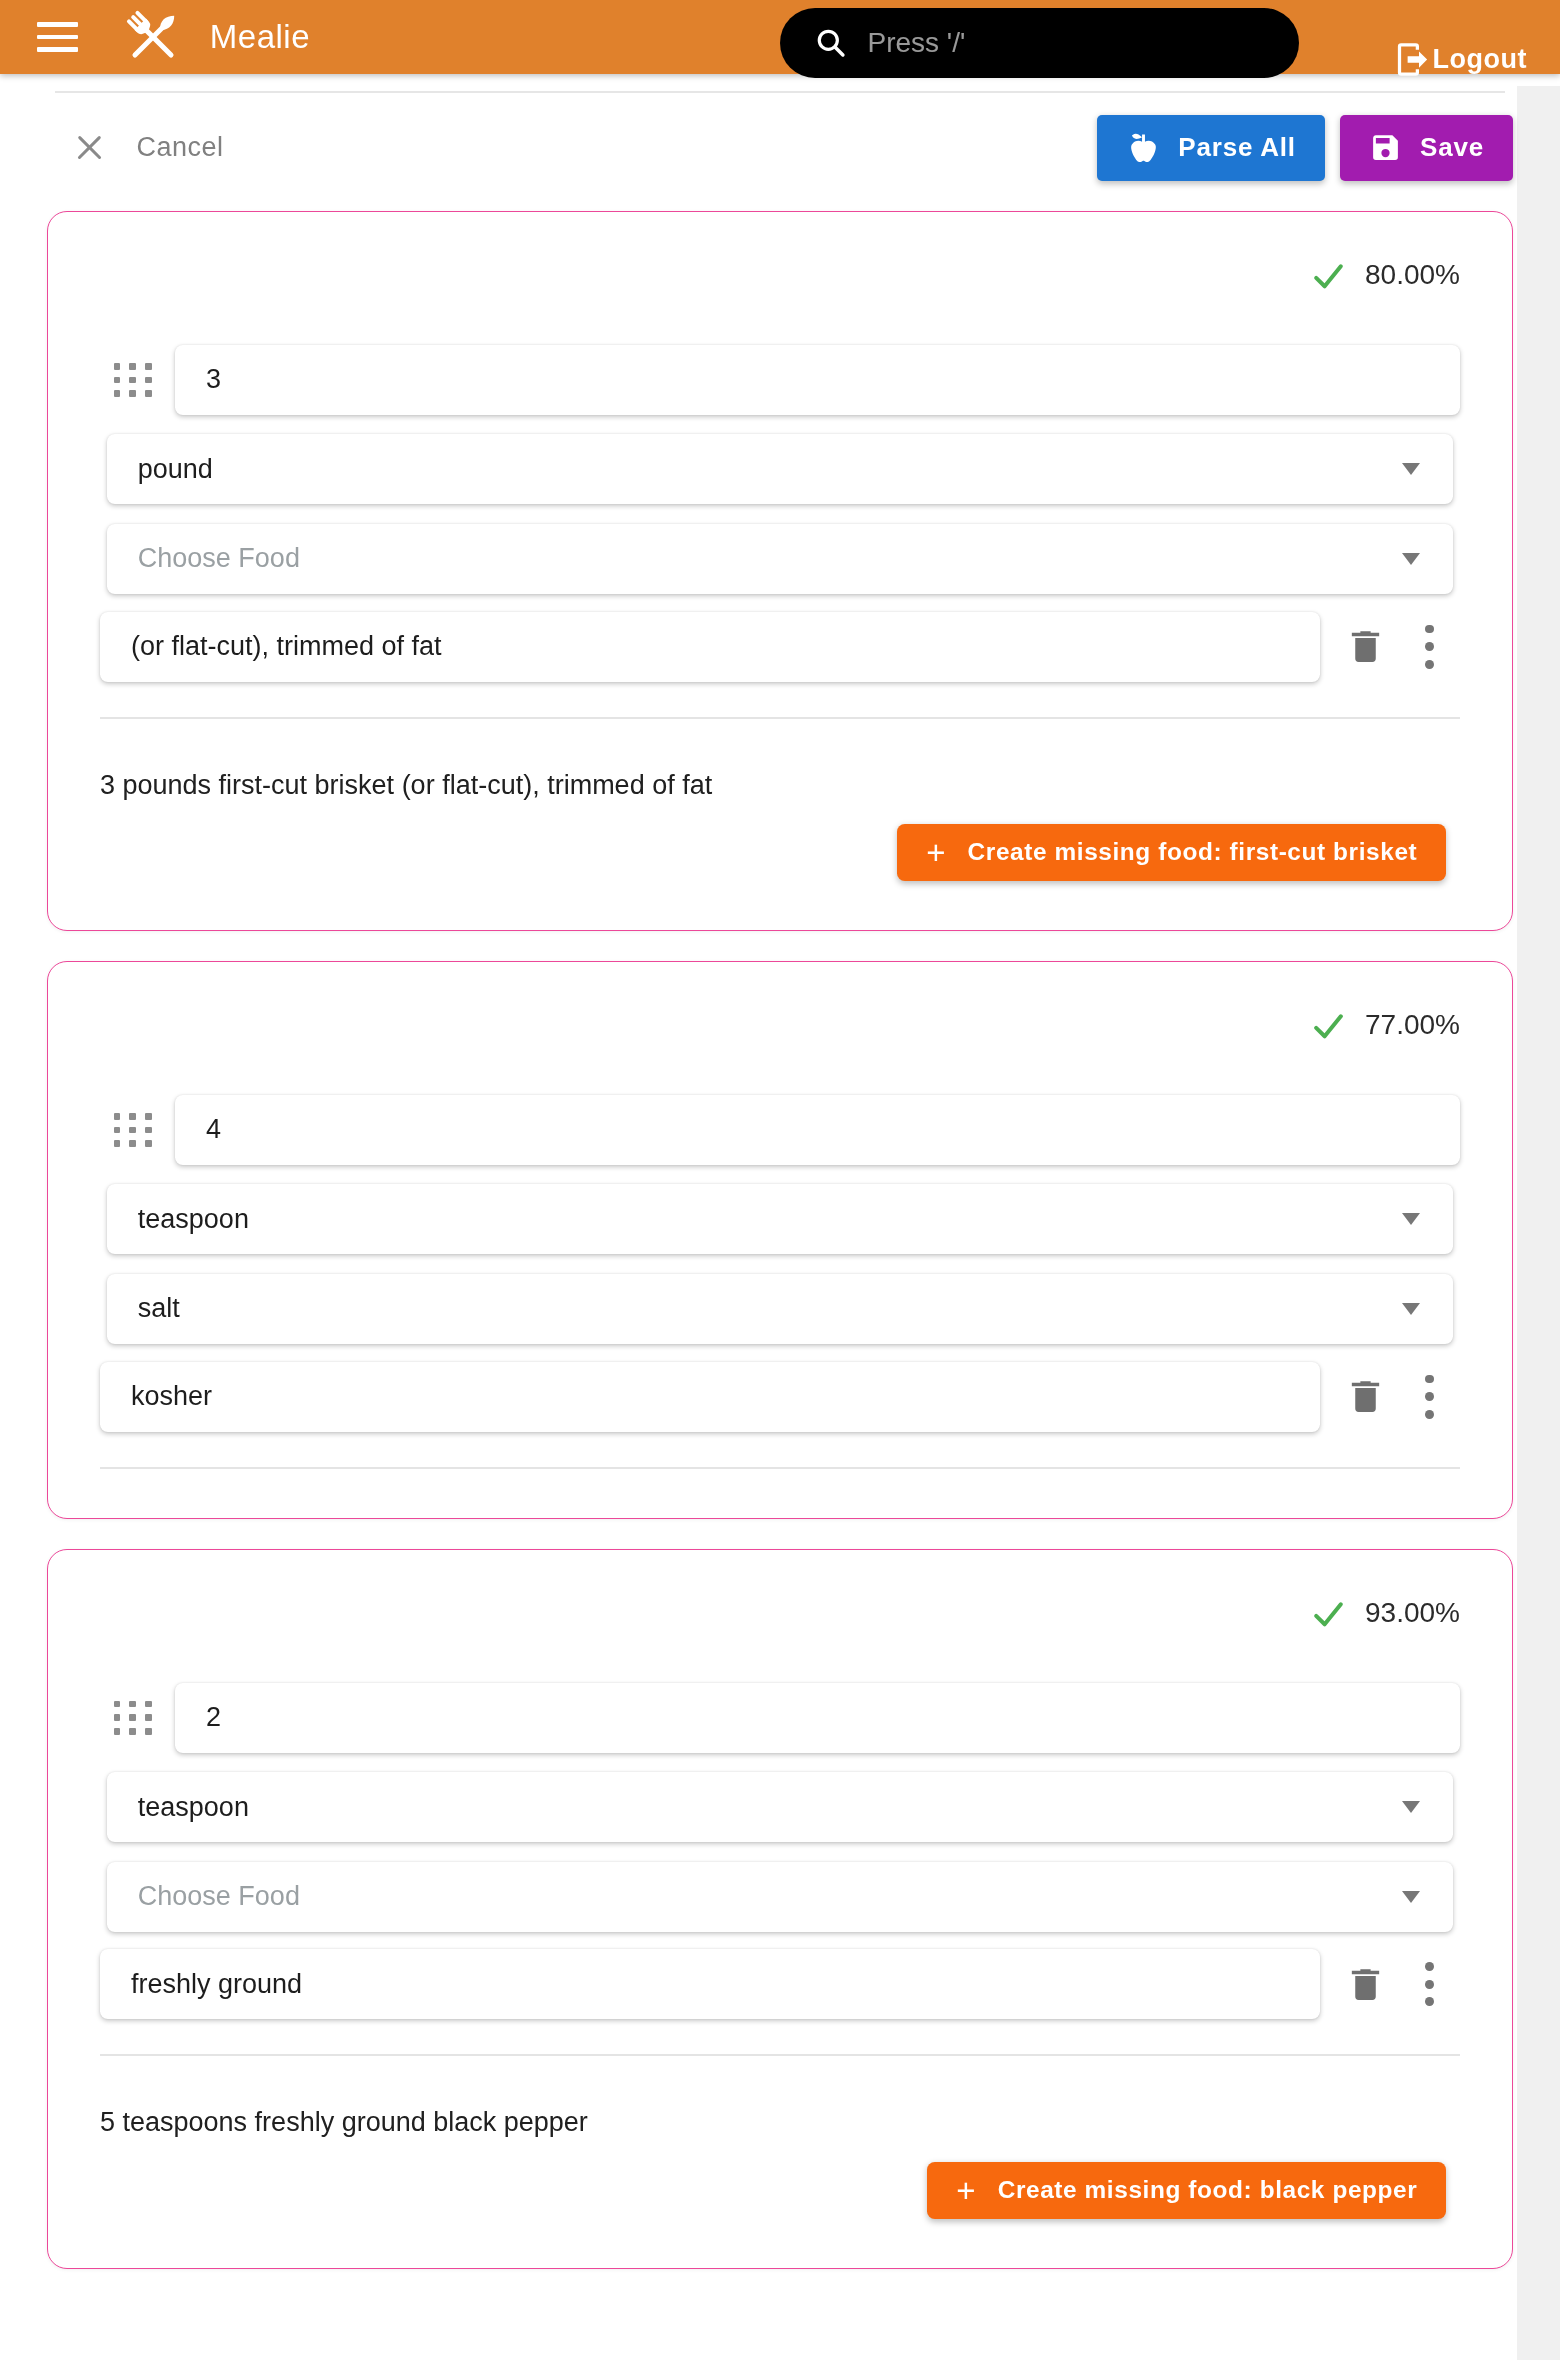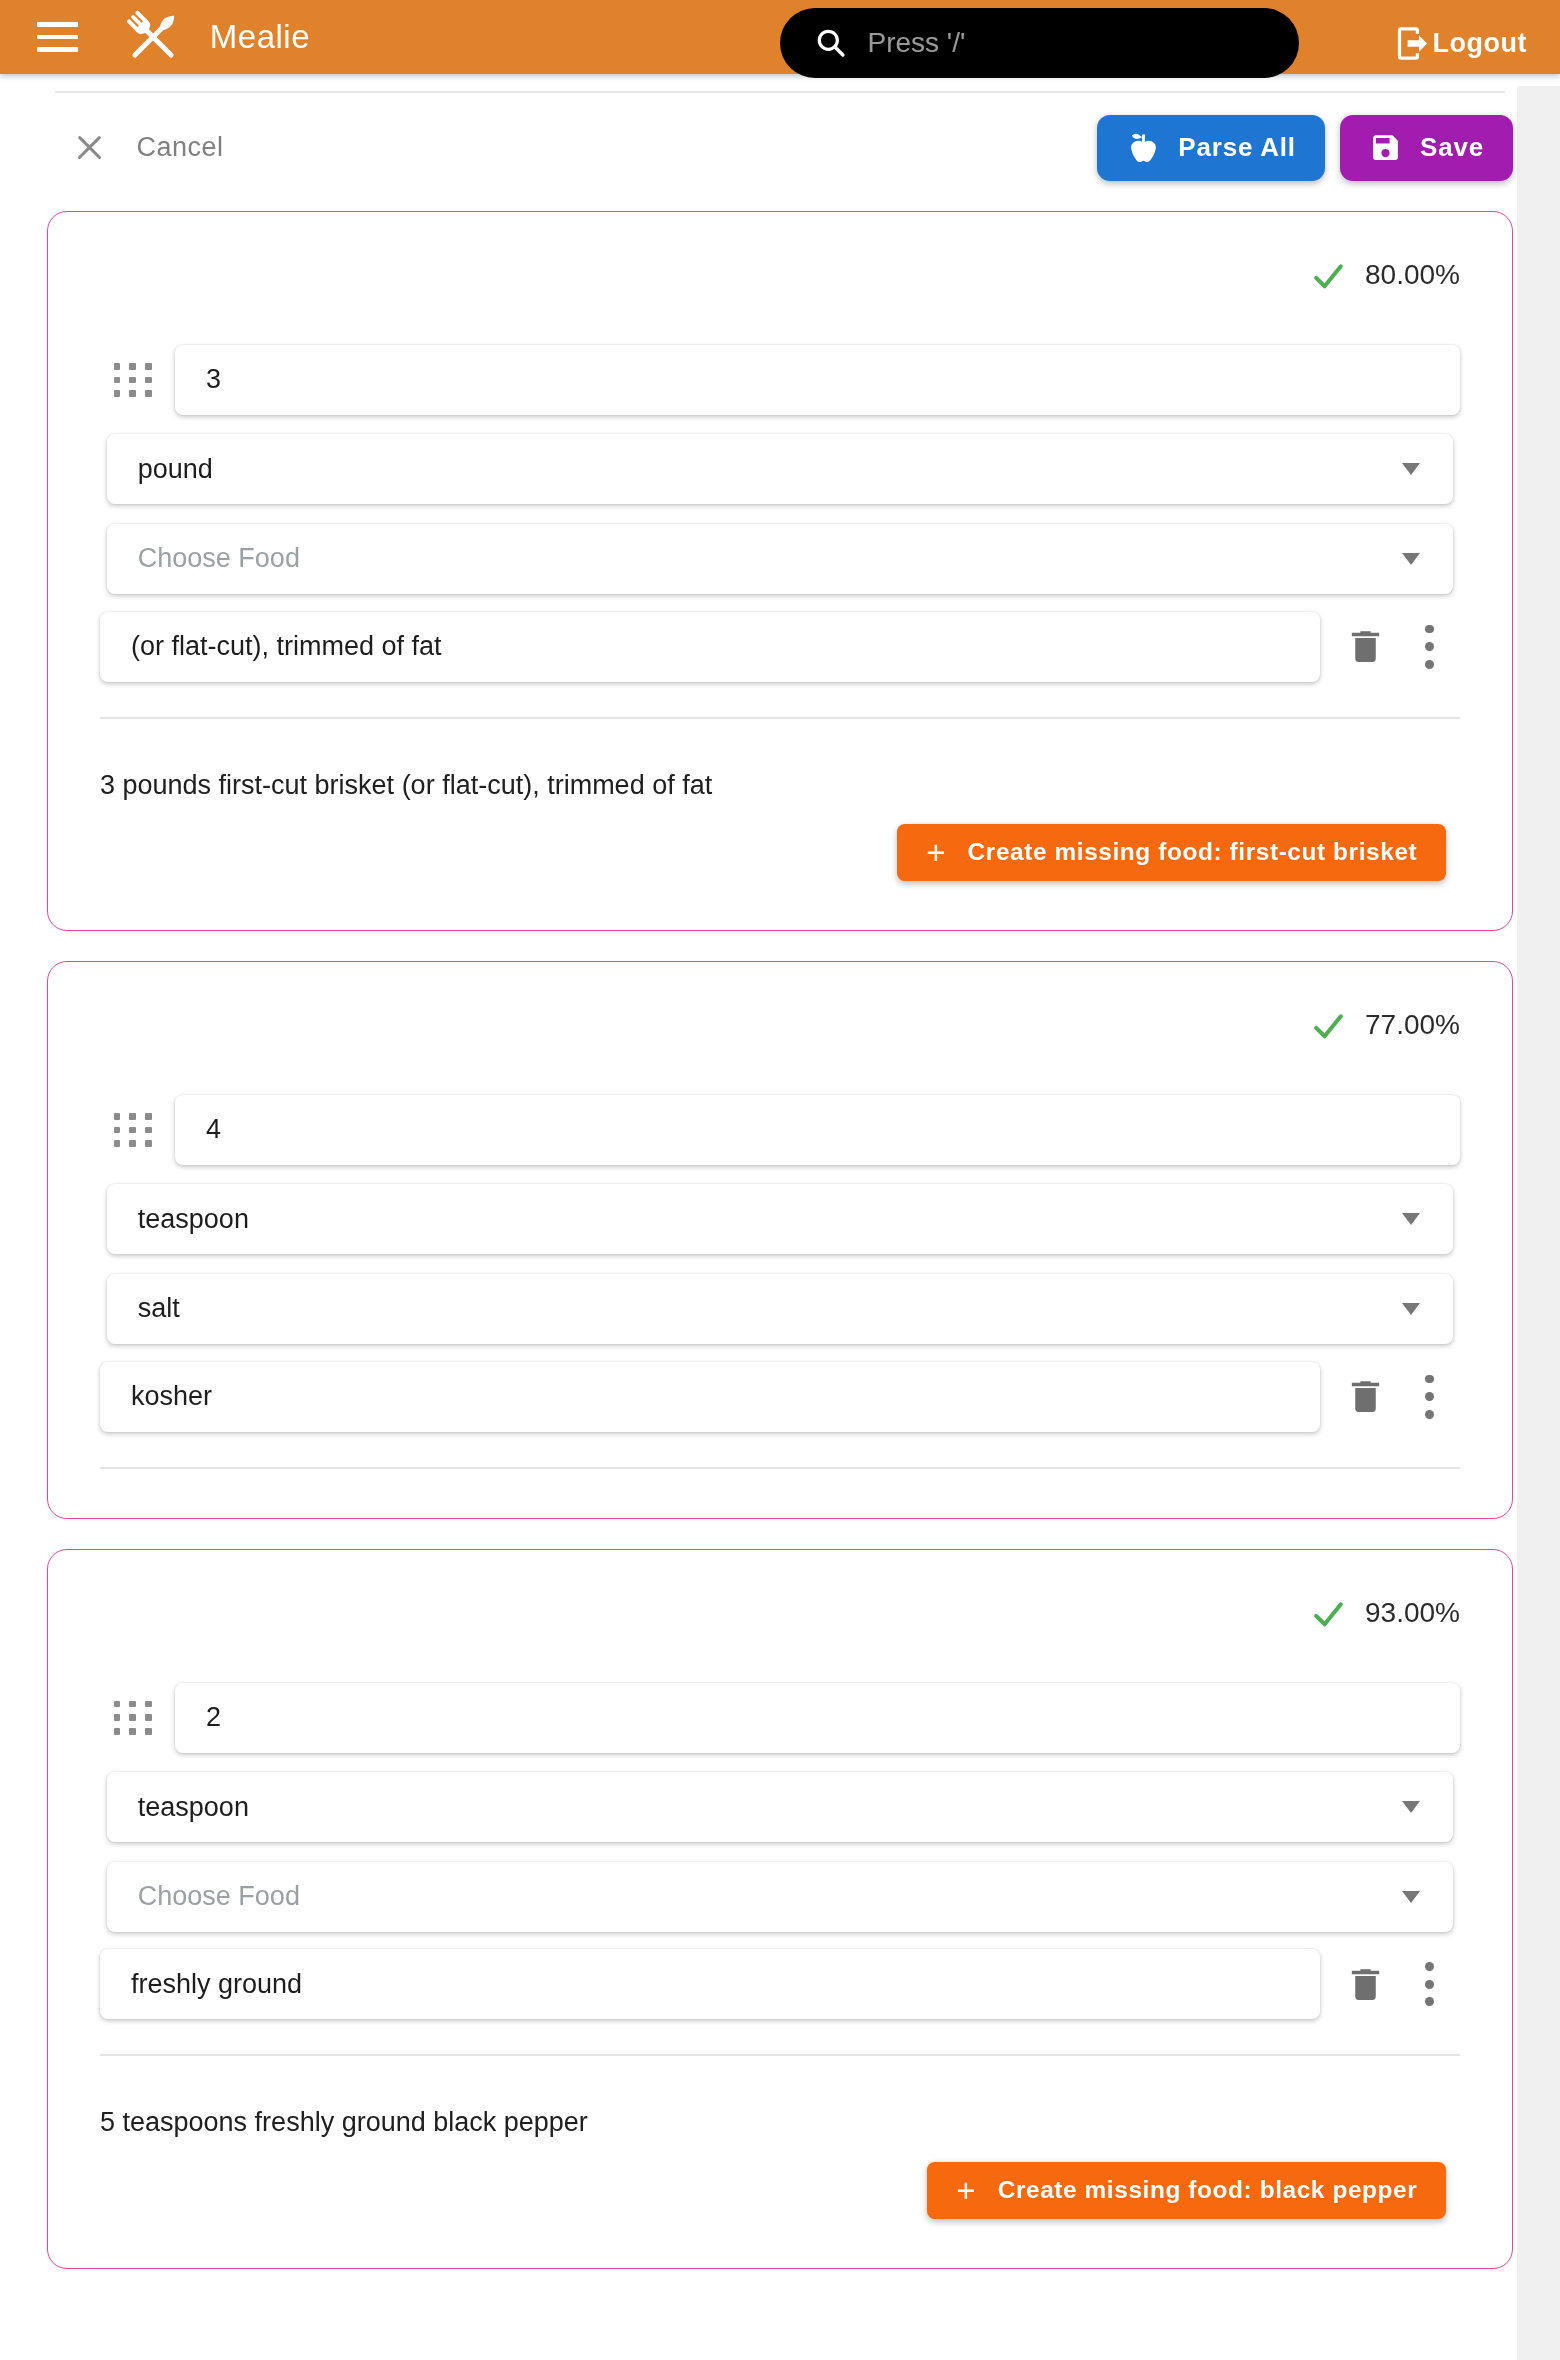--- a/index.html
+++ b/index.html
@@ -24,21 +24,21 @@
   .app-title { color:#fff; font-size: 33px; font-weight: 500; margin-left: 25px; letter-spacing: 0.5px; }
 
   .searchbar {
     position: absolute; left: 780px; top: 7.8px;
     width: 519px; height: 70px; border-radius: 35px;
     background: #000000;
     display: flex; align-items: center; padding: 0 33px; gap: 19.5px;
   }
   .searchbar .ph { color: rgba(255,255,255,0.6); font-size: 28px; }
 
-  .logout { position:absolute; right: 33px; top: 0; height: 86px; display:flex; align-items:center; gap: 1px; cursor:pointer; }
+  .logout { position:absolute; right: 33px; top: 16px; height: 86px; display:flex; align-items:center; gap: 1px; cursor:pointer; }
   .logout .label { color:#fff; font-size: 27px; font-weight: 600; letter-spacing: 0.5px; }
 
   
   .scroll-track {
     position: absolute; top: 86px; right: 0; width: 43px; height: 2274px;
     background: #F0F0F0;
   }
 
   
   .page { padding: 0 47px; position: relative; }
@@ -50,21 +50,21 @@
   .x-icon::before, .x-icon::after {
     content:""; position:absolute; left:-2px; top:11.7px; width:31px; height:3.4px;
     background:#8a8a8a; border-radius:2px;
   }
   .x-icon::before { transform: rotate(45deg); }
   .x-icon::after  { transform: rotate(-45deg); }
   .cancel .label { color:#808080; font-size: 27px; font-weight: 500; letter-spacing: 0.5px; margin-left: 12px; }
 
   .toolbar .spacer { flex: 1; }
   .btn {
-    height: 66px; border: none; border-radius: 13px;
+    height: 66px; border: none; border-radius: 5px;
     display: flex; align-items: center; gap: 17.6px;
     padding: 0 29px; color:#fff; font-family: inherit;
     font-size: 26px; font-weight: 700; letter-spacing: 0.8px;
     box-shadow: 0 2.9px 5.9px rgba(0,0,0,0.25); cursor: pointer;
   }
   .btn-blue  { background:#1E76D2; margin-right: 15.6px; }
   .btn-green { background:#a21caf; }
 
   
   .card {

